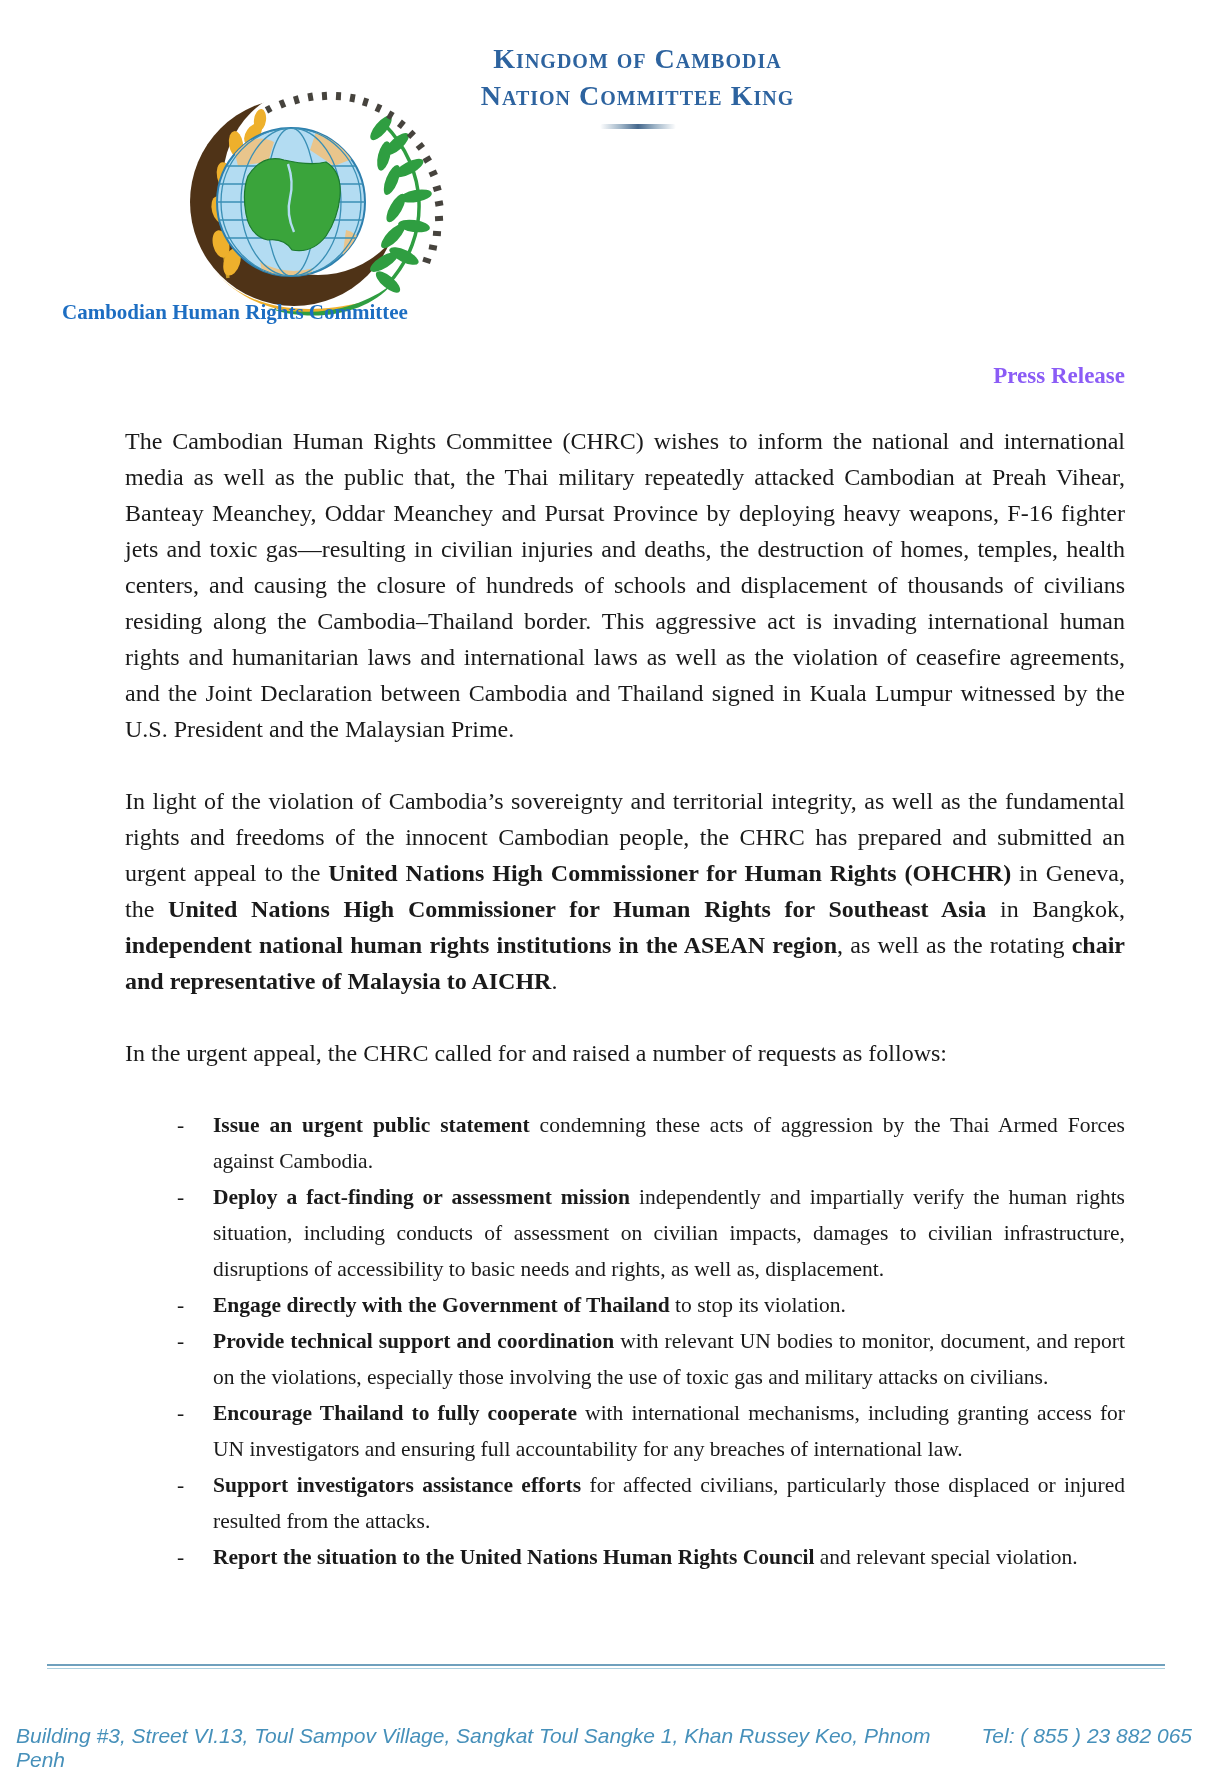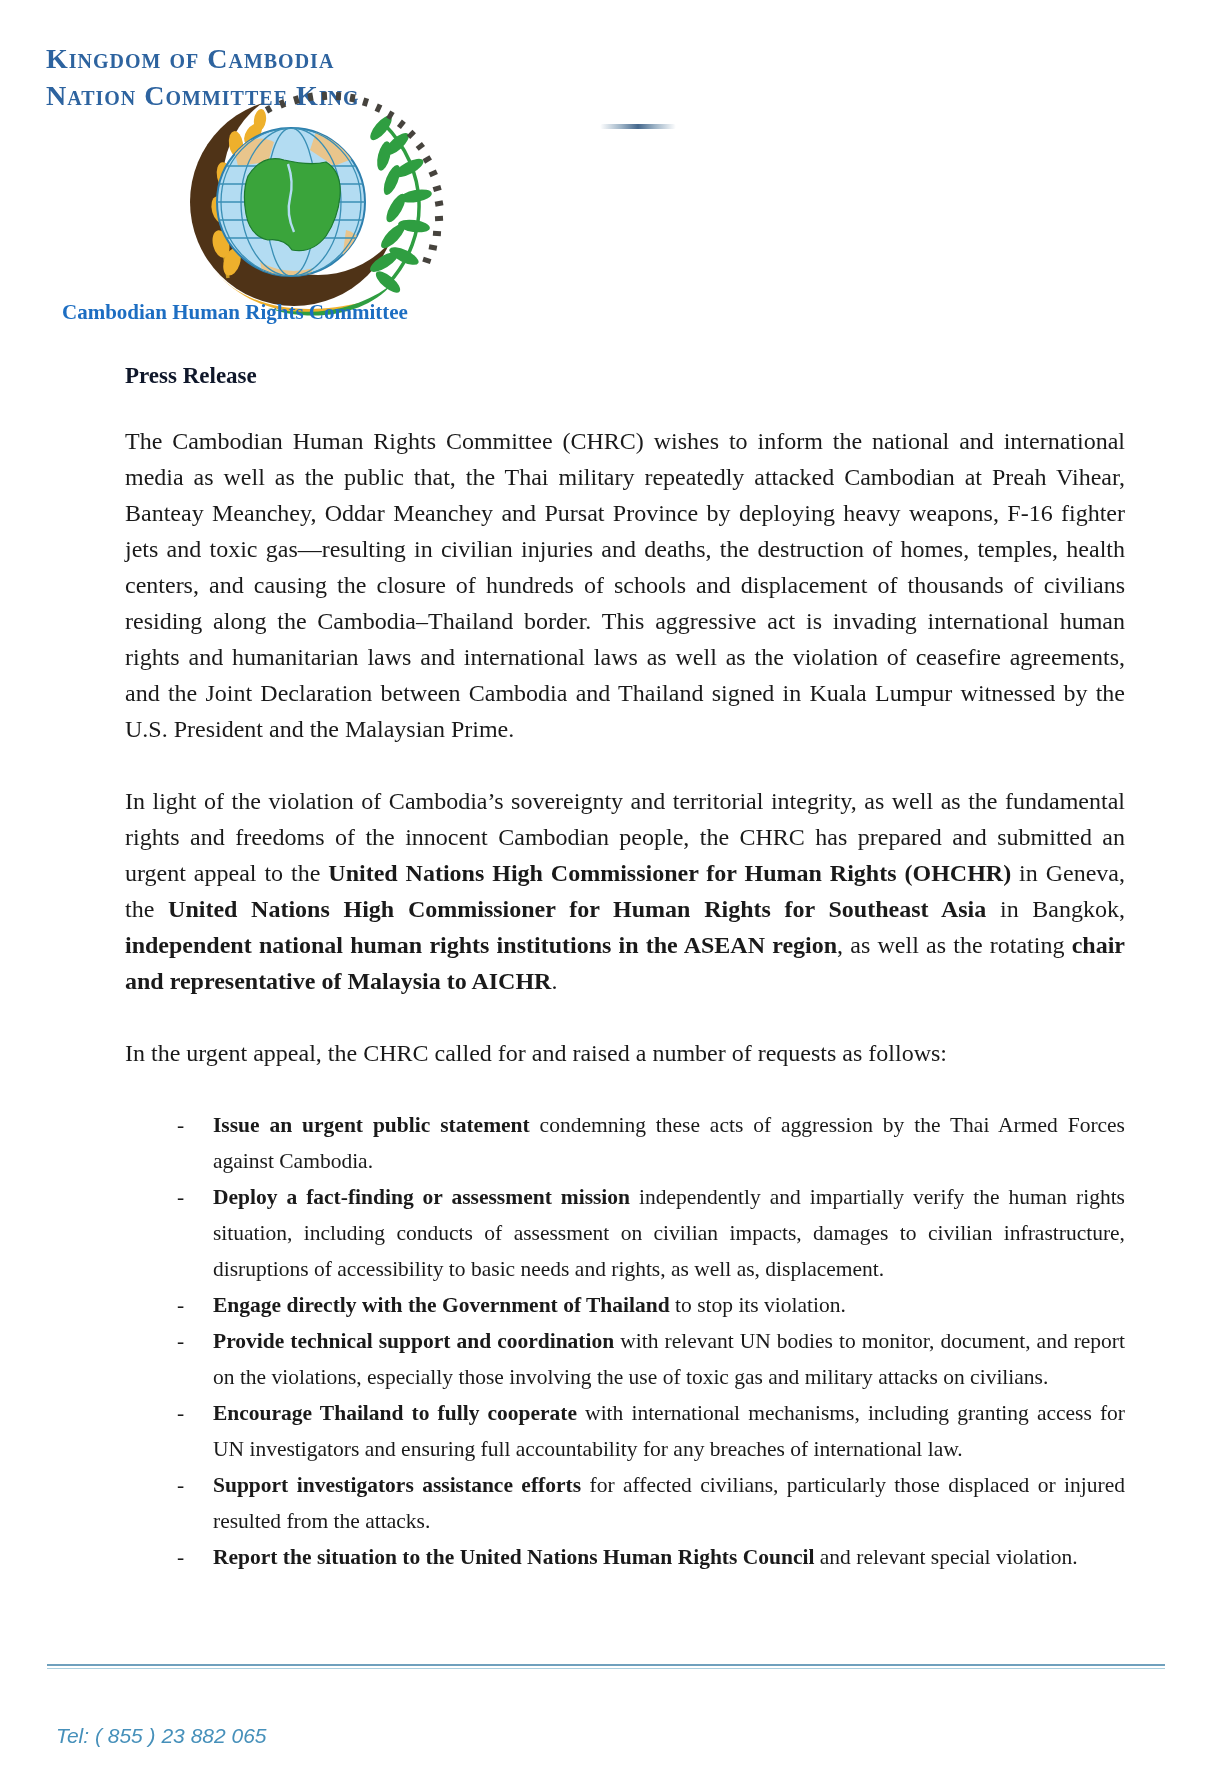--- a/index.html
+++ b/index.html
@@ -1,34 +1,34 @@
 <!DOCTYPE html>
 <html><head>
 <meta charset="utf-8">
 <style>
   html,body{margin:0;padding:0;background:#ffffff;}
   .page{position:relative;width:1229px;height:1772px;background:#ffffff;overflow:hidden;
         font-family:"Liberation Serif",serif;color:#1a1a1a;}
 
   
-  .header{position:absolute;left:0;top:40px;width:100%;padding-left:46px;box-sizing:border-box;}
+  .header{position:absolute;left:0;top:40px;width:100%;text-align:center;padding-left:46px;box-sizing:border-box;}
   .header .hline{font-variant:small-caps;font-weight:bold;font-size:28px;line-height:37px;
                  color:#2d639f;letter-spacing:1px;}
   .hdr-divider{width:76px;height:5px;margin:10px auto 0;border-radius:3px;
       background:linear-gradient(90deg,rgba(90,115,140,0) 0%,#9db3c6 28%,#45688d 50%,#9db3c6 72%,rgba(90,115,140,0) 100%);}
 
   
   .logo{position:absolute;left:148px;top:80px;width:302px;height:244px;}
 
   
   .committee{position:absolute;left:62px;top:300px;font-size:21px;font-weight:bold;color:#1d6ec2;}
 
   
   main{position:absolute;left:125px;top:363px;width:1000px;}
-  .title{text-align:left;font-weight:bold;font-size:23px;color:#0f172a;margin:0 0 34px 0;}
+  .title{text-align:right;font-weight:bold;font-size:23px;color:#8b5cf6;margin:0 0 34px 0;}
   p.body{font-size:24px;line-height:36px;text-align:justify;margin:0 0 36px 0;}
   .bullets{margin:0;}
   .bullet{position:relative;padding-left:88px;font-size:21.5px;line-height:36px;text-align:justify;}
   .bullet .dash{position:absolute;left:52px;top:0;}
   strong{font-weight:bold;}
 
   
   .footer-rule{position:absolute;left:47px;top:1664px;width:1118px;height:2px;
                border-top:2px solid #6fa0bd;border-bottom:1px solid #aacfdf;}
   .footer-khmer{position:absolute;left:16px;top:1682px;width:1190px;font-style:italic;
@@ -163,16 +163,17 @@
           <div class="bullet"><span class="dash">-</span><strong>Provide technical support and coordination</strong><span> with relevant UN bodies to monitor, document, and report on the violations, especially those involving the use of toxic gas and military attacks on civilians.</span></div>
           <div class="bullet"><span class="dash">-</span><strong>Encourage Thailand to fully cooperate</strong><span> with international mechanisms, including granting access for UN investigators and ensuring full accountability for any breaches of international law.</span></div>
           <div class="bullet"><span class="dash">-</span><strong>Support investigators assistance efforts</strong><span> for affected civilians, particularly those displaced or injured resulted from the attacks.</span></div>
           <div class="bullet"><span class="dash">-</span><strong>Report the situation to the United Nations Human Rights Council</strong><span> and relevant special violation.</span></div>
         </div>
       </div>
   </main>
 
   <div class="footer-rule"></div>
   <div class="footer-en-row">
+    <span>Building #3, Street VI.13, Toul Sampov Village, Sangkat Toul Sangke 1, Khan Russey Keo, Phnom Penh</span>
     <span class="tel">Tel: ( 855 ) 23 882 065</span>
   </div>
 
 </div>
 
 </body></html>

